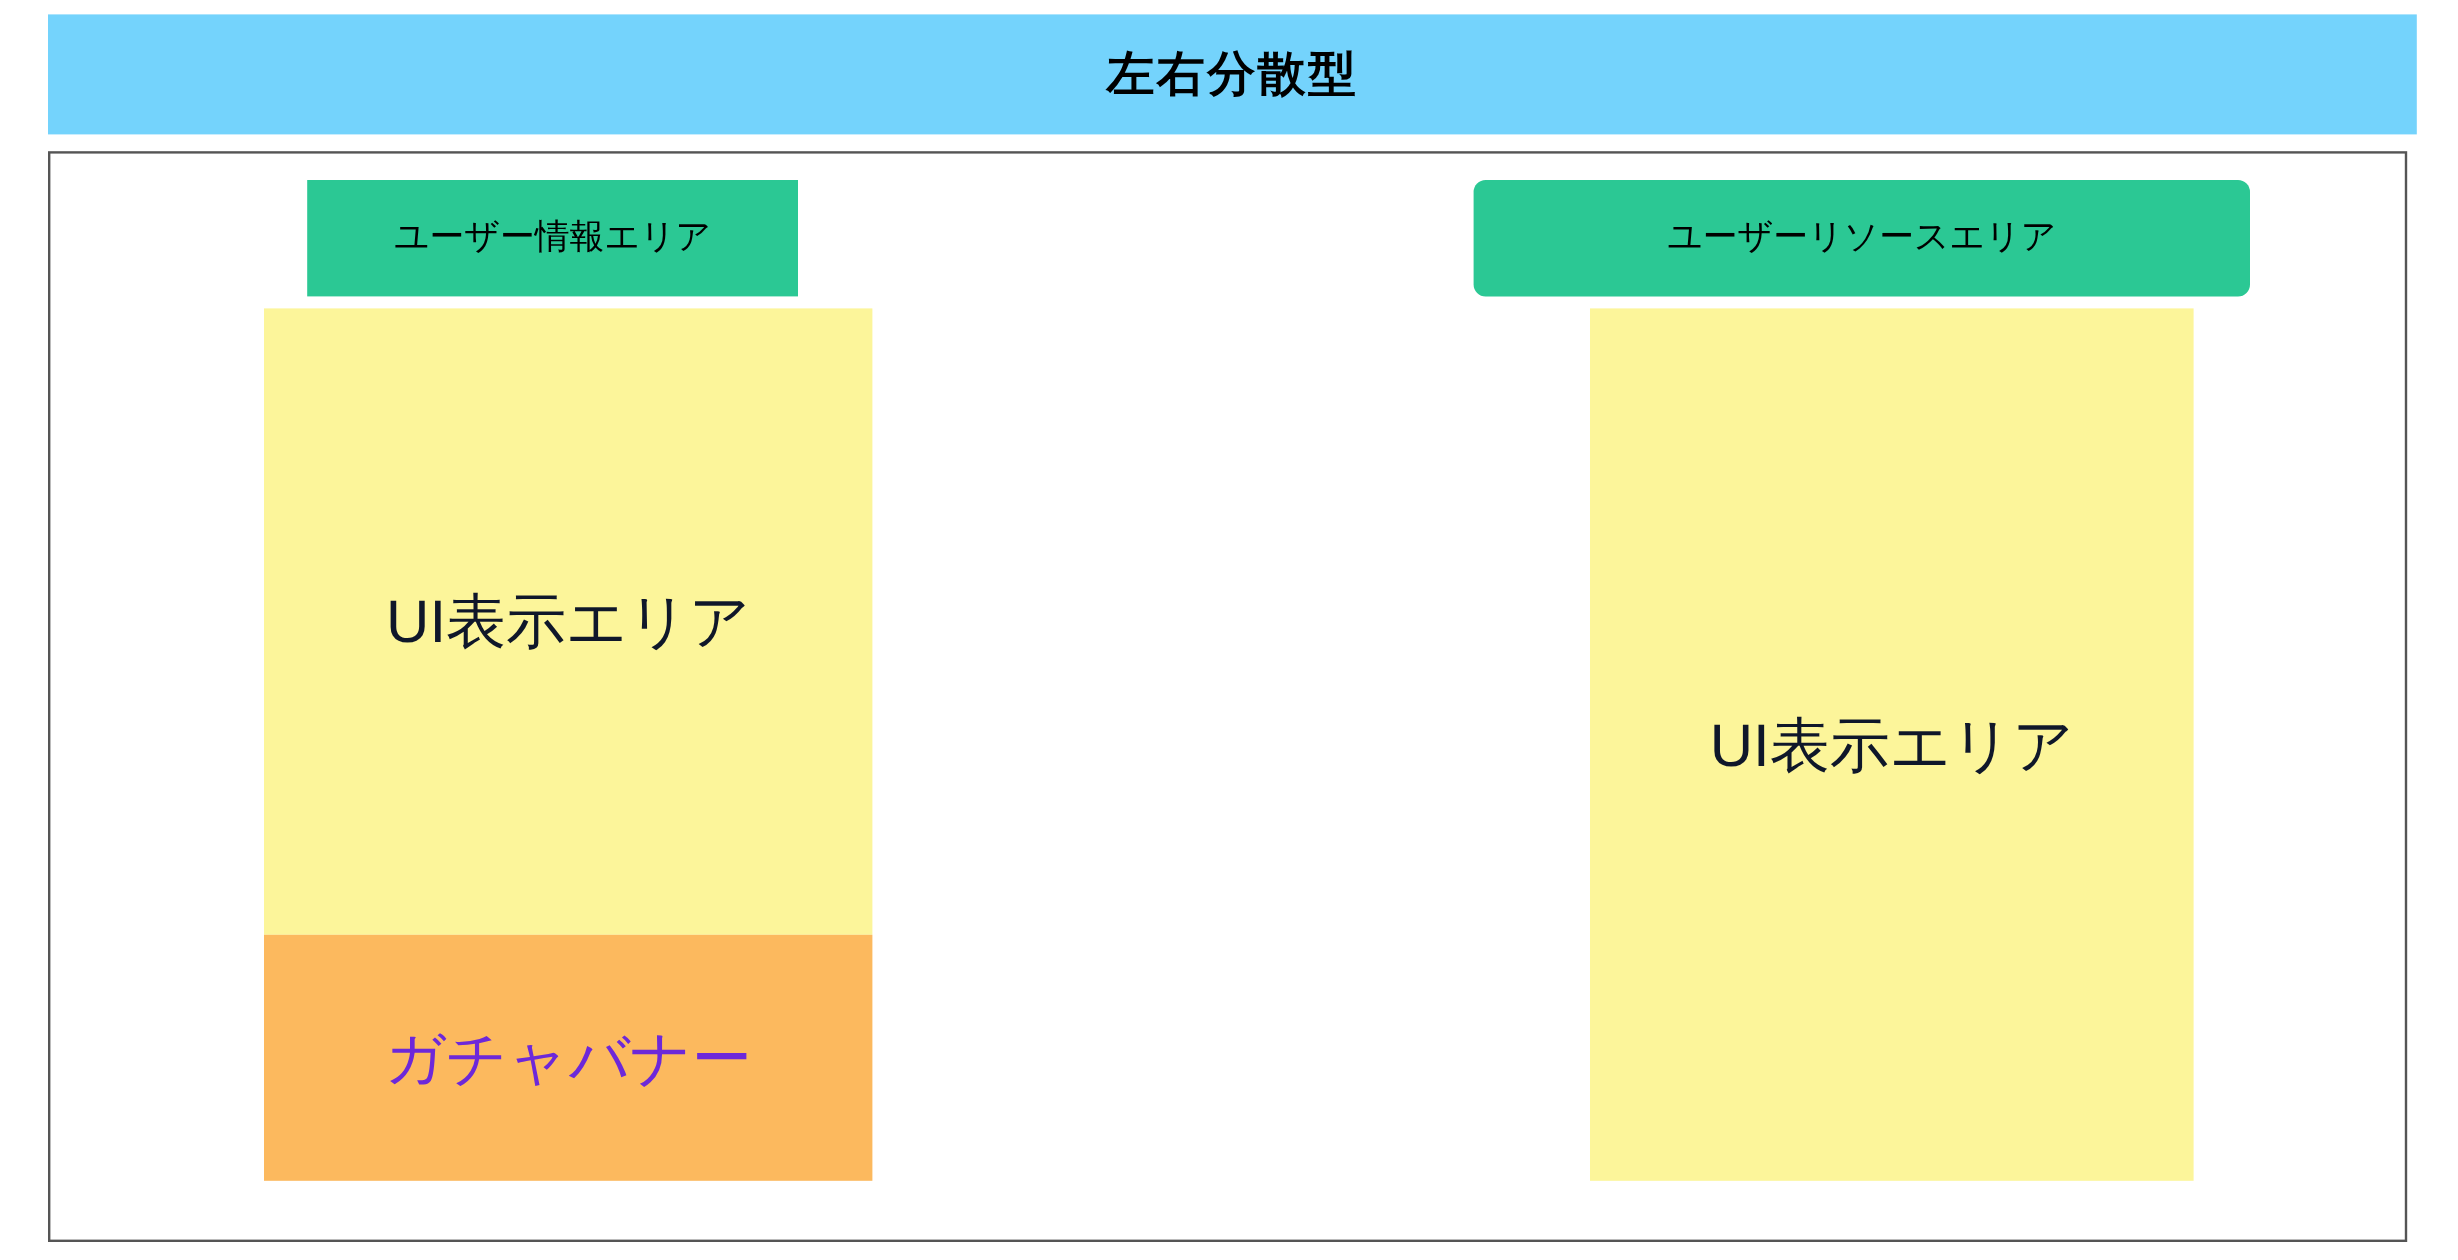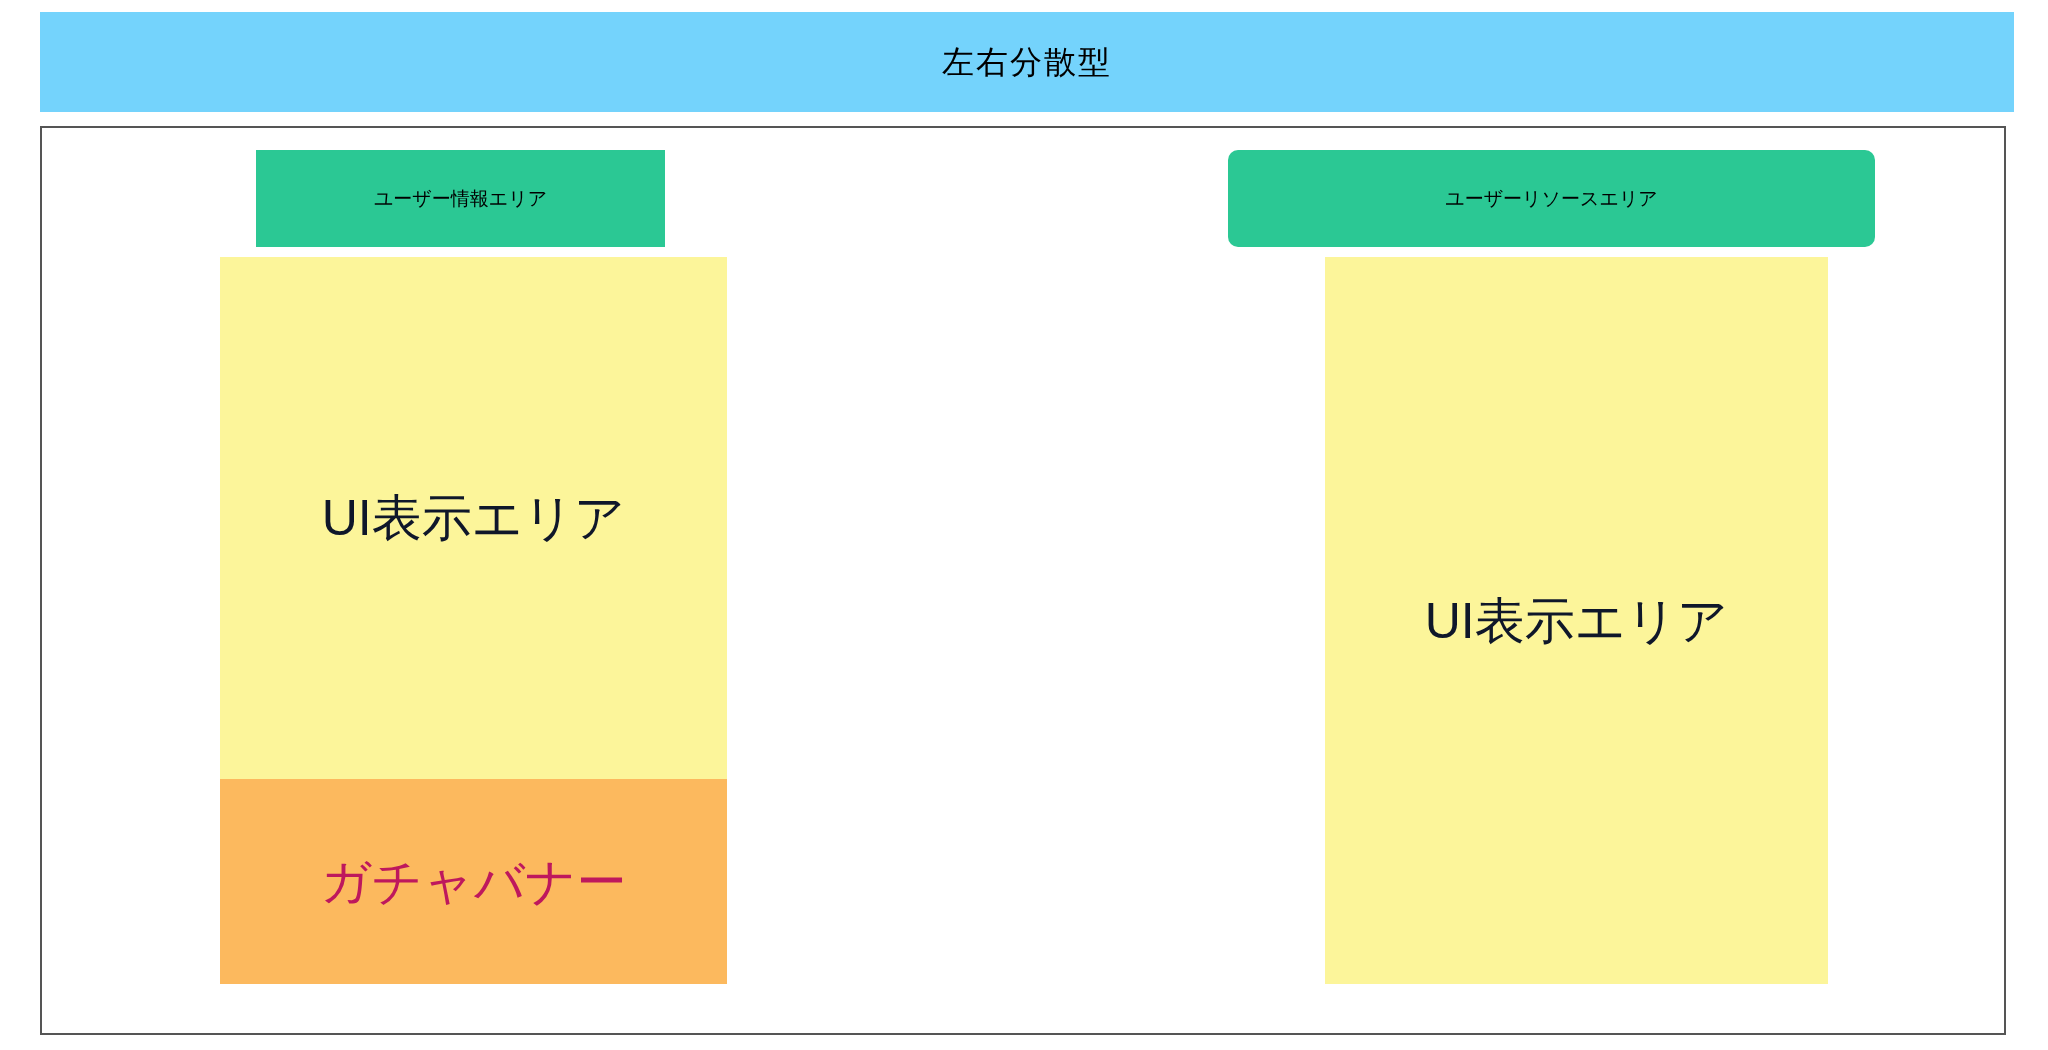--- a/index.html
+++ b/index.html
@@ -25,22 +25,22 @@
     left: 40px;
     top: 12px;
     width: 1974px;
     height: 100px;
     background: #74d3fc;
     display: flex;
     align-items: center;
     justify-content: center;
   }
   .header-title {
-    font-size: 32px;
-    font-weight: normal;
+    font-size: 40px;
+    font-weight: bold;
     color: #000000;
     letter-spacing: 2px;
     line-height: 1;
     white-space: nowrap;
   }
 
   
   .frame {
     position: absolute;
     left: 40px;
@@ -56,21 +56,21 @@
   .abs { position: absolute; box-sizing: border-box; }
 
   
   .tag-green {
     background: #2bc894;
     display: flex;
     align-items: center;
     justify-content: center;
   }
   .tag-green .tag-label {
-    font-size: 19px;
+    font-size: 29px;
     font-weight: 500;
     color: #000000;
     white-space: nowrap;
     line-height: 1;
   }
   .tag-left {
     left: 214px;
     top: 22px;
     width: 409px;
     height: 97px;
@@ -116,21 +116,21 @@
     top: 651px;
     width: 507px;
     height: 205px;
     background: #fcb95e;
     display: flex;
     align-items: center;
     justify-content: center;
   }
   .banner-orange .banner-label {
     font-size: 50px;
-    color: #be185d;
+    color: #6d28d9;
     white-space: nowrap;
     line-height: 1;
   }
 
   
   .center-caption {
     left: 717px;
     top: 420px;
     width: 560px;
     height: 80px;

